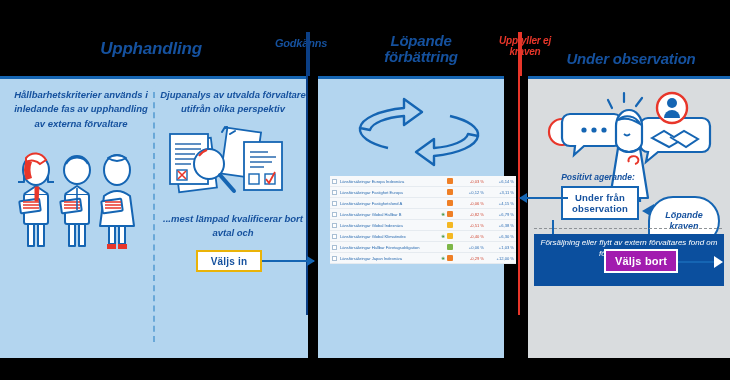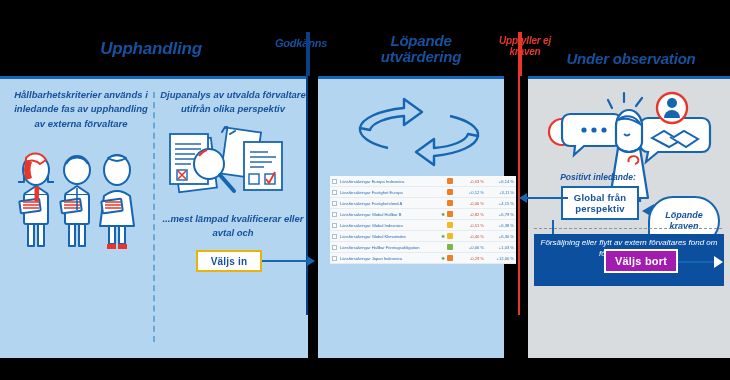--- a/index.html
+++ b/index.html
@@ -201,21 +201,21 @@
   #arrows { left: 336px; top: 92px;  width: 166px; height: 80px; }
   #person { left: 540px; top: 86px;  width: 182px; height: 116px; }
 </style>
 </head>
 <body>
 
 <div id="stage">
 
   <div class="hdr blue h1" style="color: rgb(21, 81, 158);">Upphandling</div>
   <div class="hdr blue h2" style="color: rgb(21, 81, 158);">Godkänns</div>
-  <div class="hdr blue h3" style="color: rgb(21, 81, 158);">Löpande utvärdering</div>
+  <div class="hdr blue h3" style="color: rgb(21, 81, 158);">Löpande förbättring</div>
   <div class="hdr red  h4" style="color: rgb(232, 54, 42);">Uppfyller ej kraven</div>
   <div class="hdr blue h5" style="color: rgb(21, 81, 158); margin-top: 18px;">Under observation</div>
 
   <div class="panel" id="p-left">
     <div class="toprule"></div>
     <div class="body"></div>
   </div>
   <div class="panel" id="p-mid">
     <div class="toprule"></div>
     <div class="body"></div>
@@ -230,21 +230,21 @@
   <div class="notch gray" style="left:618px; top:79px;"></div>
 
   <div class="vline" id="vl1"></div>
   <div class="vline red" id="vl2"></div>
   <div class="vline blk" id="vlk1"></div>
   <div class="vline blk" id="vlk2"></div>
   <div id="dashv"></div>
 
   <div class="cap" id="cap1">Hållbarhetskriterier används i inledande fas av upphandling av externa förvaltare</div>
   <div class="cap" id="cap2">Djupanalys av utvalda förvaltare utifrån olika perspektiv</div>
-  <div class="cap" id="cap3">...mest lämpad kvalificerar eller avtal och</div>
+  <div class="cap" id="cap3">...mest lämpad kvalificerar bort avtal och</div>
 
   <svg class="ill" id="people" viewBox="0 0 146 112">
     <g fill="#fff" stroke="#1565b3" stroke-width="2" stroke-linejoin="round">
 
       <path d="M14 44 h6 v-10 a12 12 0 0 1 24 0 v10 h6" fill="none"></path>
       <rect x="20" y="56" width="24" height="30" rx="2"></rect>
       <rect x="24" y="86" width="6" height="22"></rect>
       <rect x="34" y="86" width="6" height="22"></rect>
       <ellipse cx="32" cy="32" rx="13" ry="15"></ellipse>
       <path d="M20 56 l12 -8 l12 8" fill="#fff"></path>
@@ -409,24 +409,24 @@
       <rect x="94" y="112" width="6" height="4"></rect>
     </g>
     <path d="M78 34 a14 14 0 0 1 22 4 q-12 -8 -22 -4 z" fill="#fff" stroke="#1565b3" stroke-width="2"></path>
     <path d="M84 48 q3 3 6 0" stroke="#1565b3" stroke-width="1.8" fill="none"></path>
     <path d="M89 76 a5 4 0 1 1 6 2" stroke="#e8362a" stroke-width="2" fill="none"></path>
     <g stroke="#1565b3" stroke-width="2.2" fill="none" stroke-linecap="round">
       <path d="M72 22 l-4 -8 M84 16 l0 -9 M96 20 l6 -8"></path>
     </g>
   </svg>
 
-  <div id="pos-label">Positivt inledande:</div>
+  <div id="pos-label">Positivt agerande:</div>
   <div class="pill" id="flytt-box">
-    <span>Global från</span>
-    <span>perspektiv</span>
+    <span>Under från</span>
+    <span>observation</span>
   </div>
   <div id="stand"></div>
   <div id="stand2"></div>
 
   <div id="pav-tail"></div>
   <div id="pav-bubble">
     <div>
       <div>Löpande</div>
       <div>kraven</div>
     </div>

